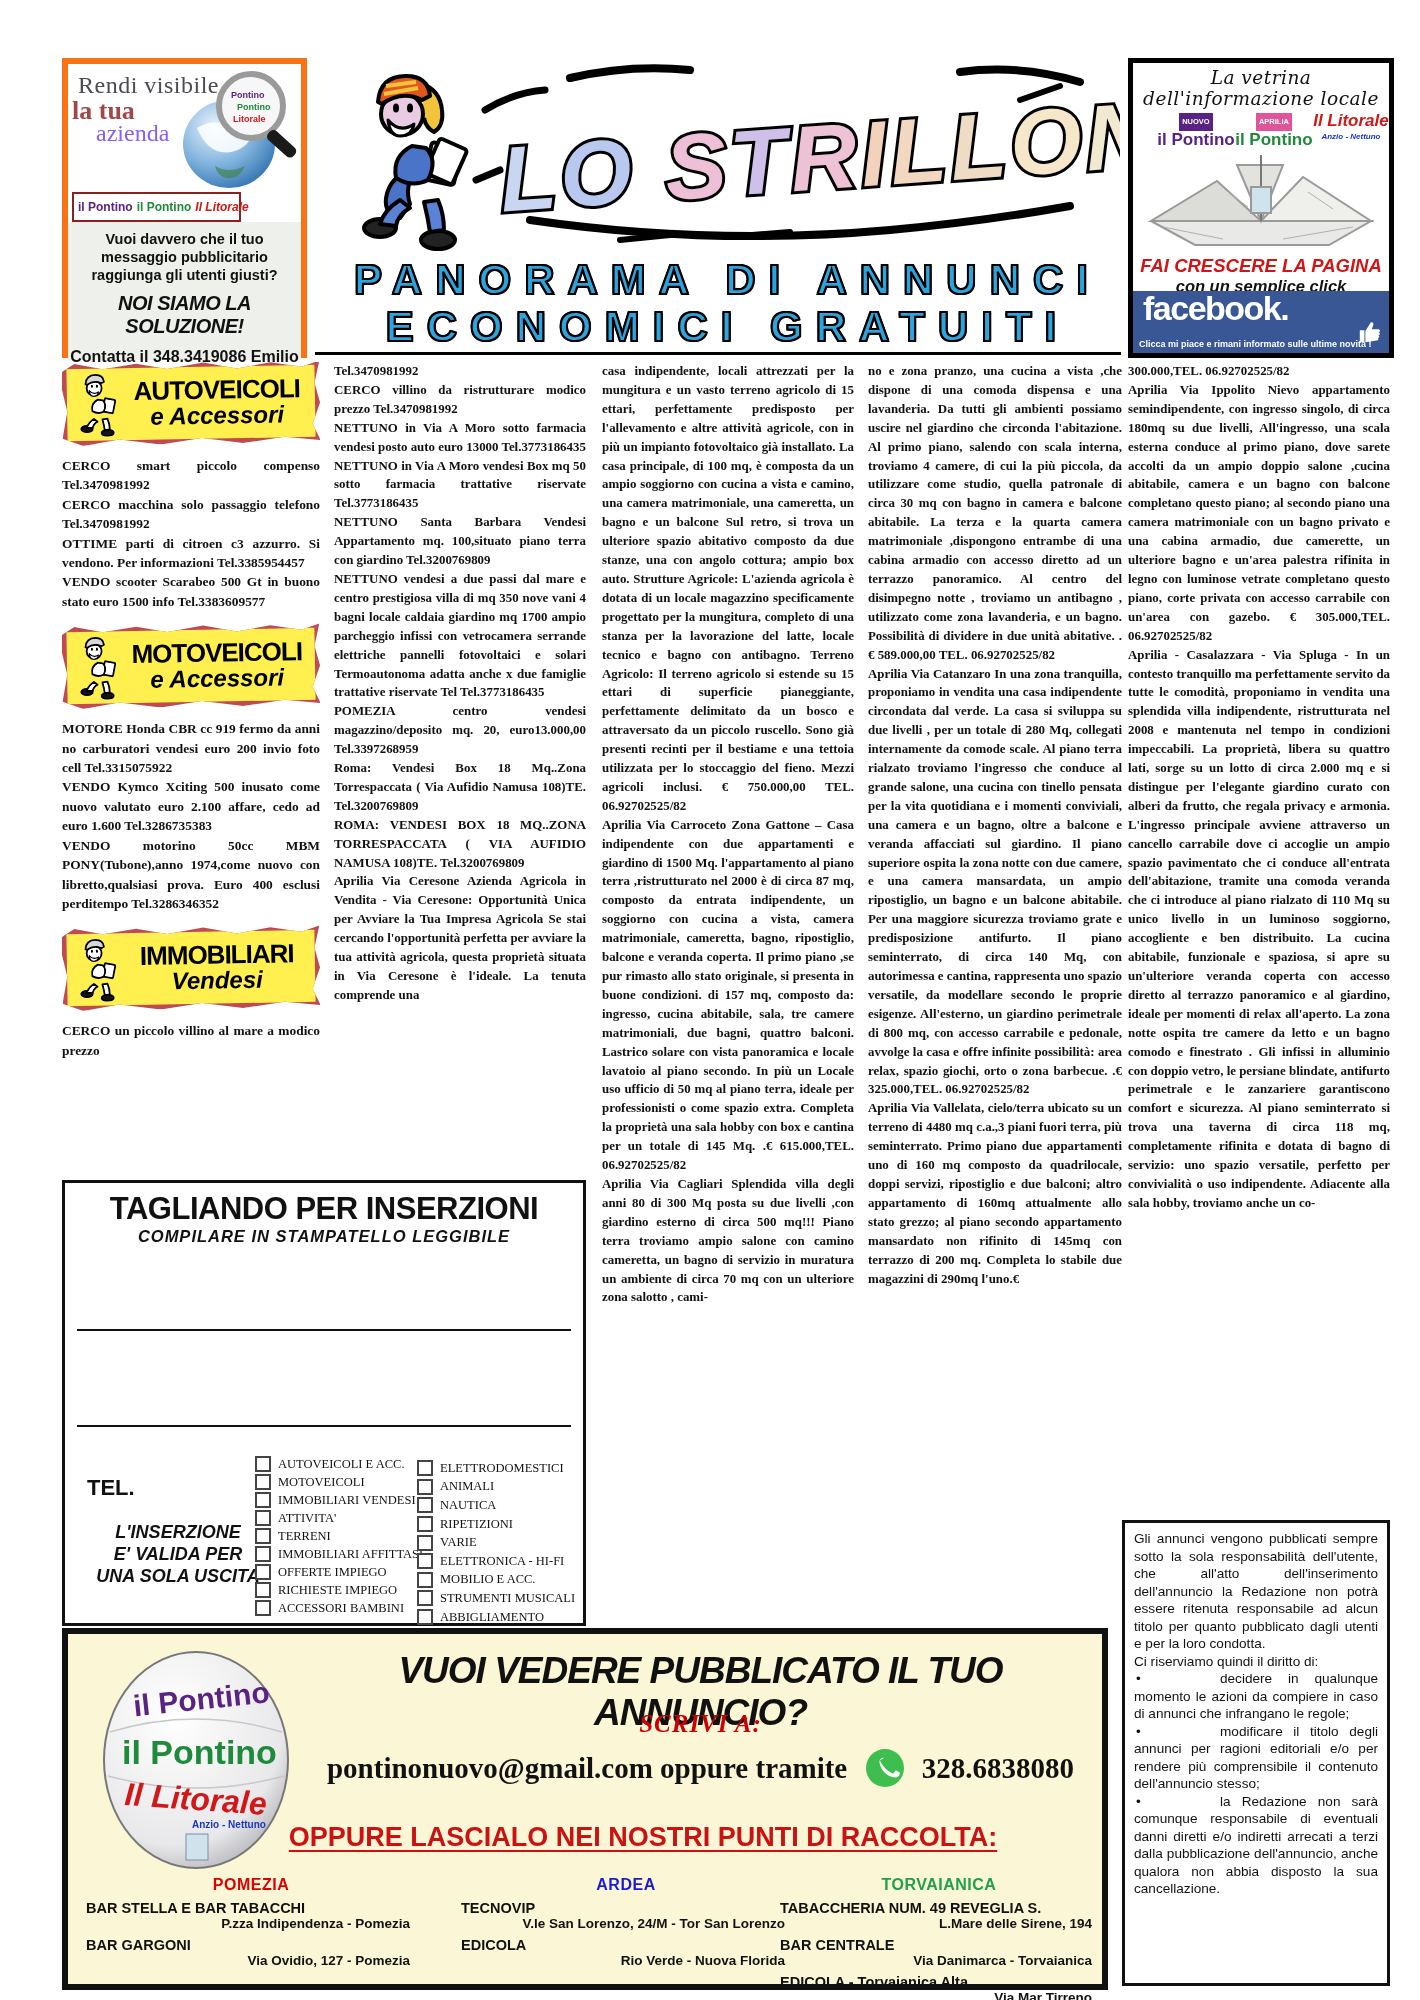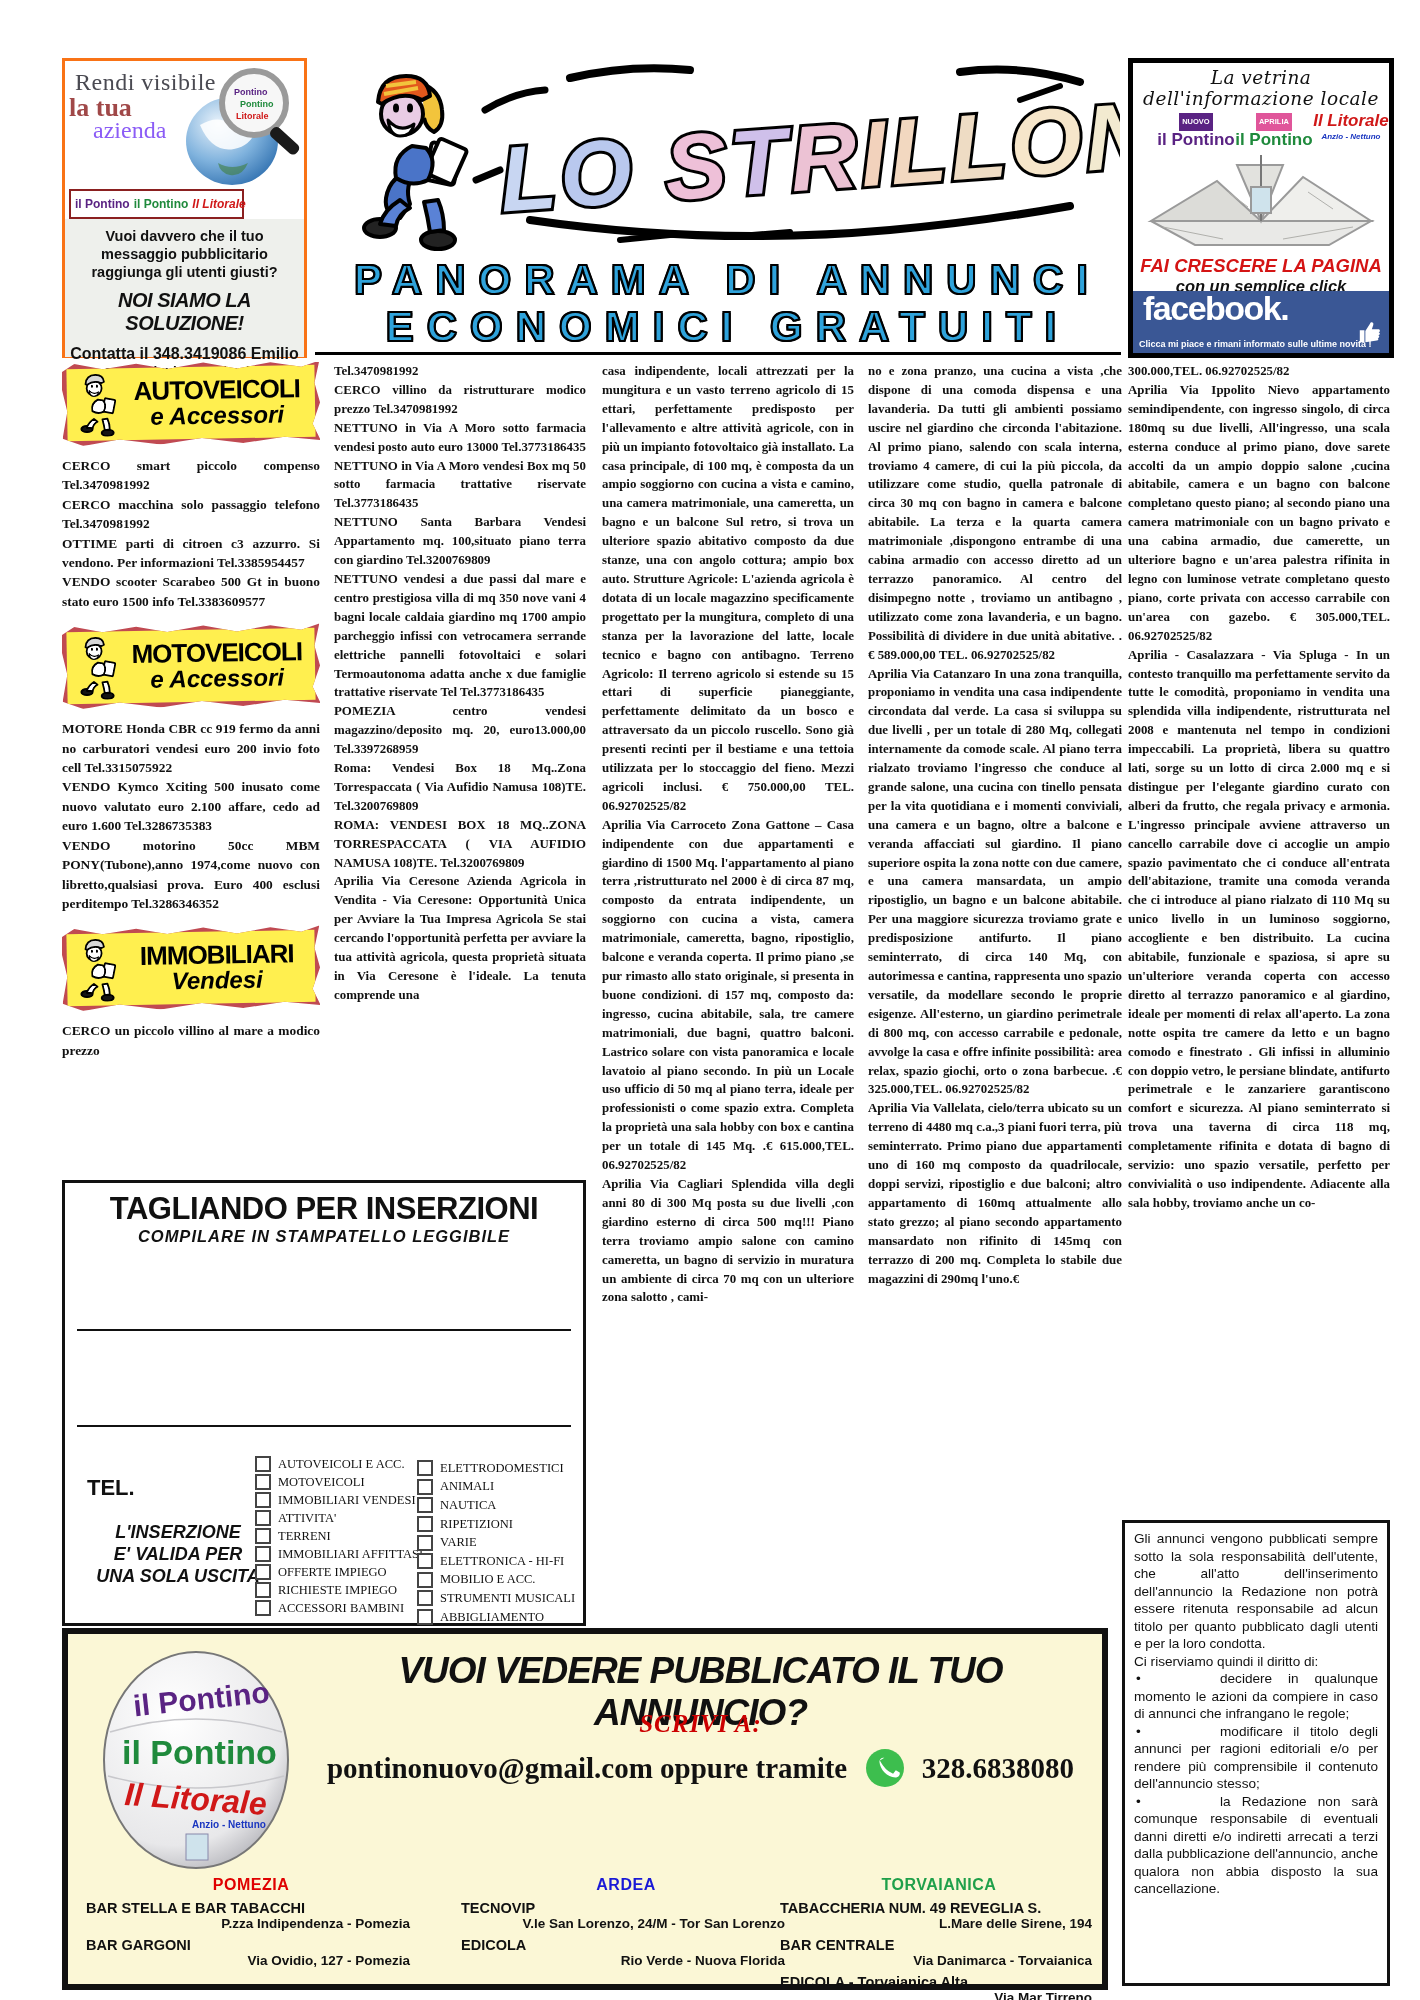--- a/index.html
+++ b/index.html
@@ -1,20 +1,20 @@
 <!DOCTYPE html>
 <html><head>
 <meta charset="utf-8">
 <style>
   html,body{margin:0;padding:0;background:#fff;}
   .page{position:relative;width:1420px;height:2000px;background:#fff;overflow:hidden;
         font-family:"Liberation Serif",serif;color:#111;}
   
   .box{position:absolute;box-sizing:border-box;background:#fff;}
-  #promo-left{left:62px;top:58px;width:245px;height:300px;border:3px solid #f97316;}
+  #promo-left{left:62px;top:58px;width:245px;height:300px;border:6px solid #f97316;}
   .pl-img{position:relative;height:128px;background:#fff;overflow:hidden;}
   .pl-t1{position:absolute;left:10px;top:8px;font-size:24px;color:#4a4a52;letter-spacing:.5px;}
   .pl-t2{position:absolute;left:4px;top:32px;font-size:26px;color:#a04848;font-weight:bold;}
   .pl-t3{position:absolute;left:28px;top:56px;font-size:24px;color:#8b5cf6;}
   .pl-globe{position:absolute;right:2px;top:2px;}
   .pl-logos{display:flex;gap:4px;align-items:center;justify-content:flex-start;
             border:2px solid #8b2020;background:#fff;margin:0 60px 0 4px;padding:2px 4px;height:22px;}
   .mini-logo{font-family:"Liberation Sans",sans-serif;font-weight:bold;font-size:12px;white-space:nowrap;}
   .ml-p{color:#5a2383;} .ml-g{color:#1f8a3c;} .ml-r{color:#d01818;font-style:italic;}
   .pl-body{background:#eef0ec;height:130px;text-align:center;padding-top:8px;
@@ -451,20 +451,21 @@
     <div class="ba-title">VUOI VEDERE PUBBLICATO IL TUO ANNUNCIO?</div>
     <div class="ba-scrivi">SCRIVI A:</div>
     <div class="ba-email-row">
       <span>pontinonuovo@gmail.com oppure tramite</span>
       <svg class="wa" width="40" height="40" viewBox="0 0 40 40">
         <circle cx="20" cy="20" r="19" fill="#3dbe4e"></circle>
         <path d="M13 10 c6 10 9 13 17 17 l3.5 -4.5 5 2.8 c.8 3.6 -2 6.4 -5.6 6.4 c-10.5 -.5 -19.5 -9.5 -20.4 -20 c0 -3.6 2.9 -6 6.3 -5.2 z" fill="#fff" transform="scale(.78) translate(6,6)"></path>
       </svg>
       <span>328.6838080</span>
     </div>
+    <div class="ba-oppure">OPPURE LASCIALO NEI NOSTRI PUNTI DI RACCOLTA:</div>
 
     <div class="city-col" id="city-pomezia">
       <div class="city-name c-red">POMEZIA</div>
       <div class="venue">BAR STELLA E BAR TABACCHI</div>
       <div class="addr">P.zza Indipendenza - Pomezia</div>
       <div class="venue">BAR  GARGONI</div>
       <div class="addr">Via Ovidio, 127 - Pomezia</div>
     </div>
     <div class="city-col" id="city-ardea">
       <div class="city-name c-blue">ARDEA</div>

